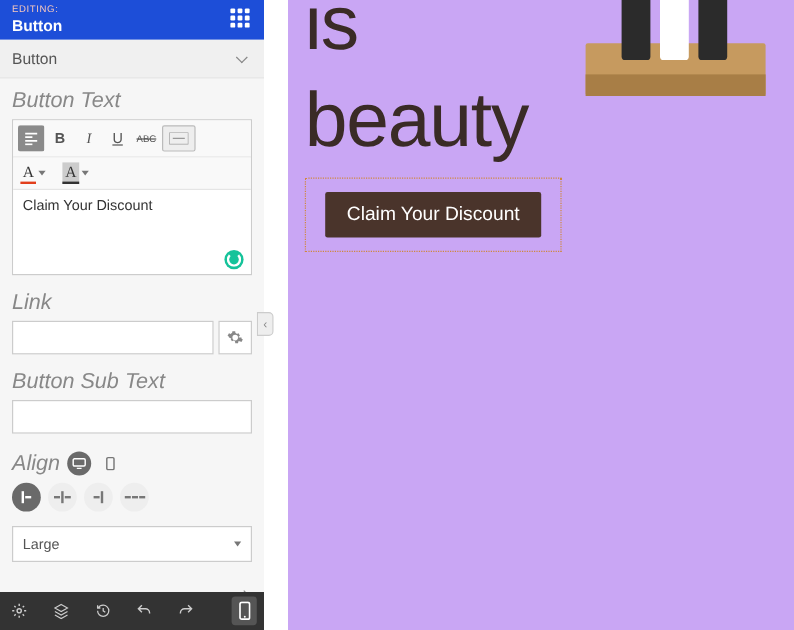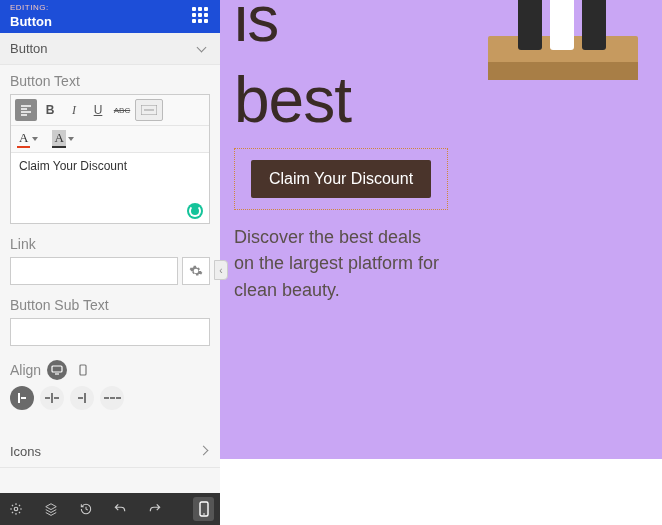--- a/index.html
+++ b/index.html
@@ -13,21 +13,21 @@
   .sb-header .title { font-size:13px; font-weight:600; }
   .sb-header .grid-icon { position:absolute; right:8px; top:7px; width:20px; height:20px; display:grid; grid-template-columns:repeat(3,4px); grid-template-rows:repeat(3,4px); gap:2px; cursor:pointer;}
   .sb-header .grid-icon span{ background:#fff; width:4px; height:4px; border-radius:1px;}
   .sb-body { flex:1; overflow-y:auto; background:#f6f6f6; }
   .acc { display:flex; align-items:center; justify-content:space-between; padding:8px 10px; font-size:13px; color:#555; border-bottom:1px solid #e6e6e6; cursor:pointer;}
   .acc.expanded { background:#f0f0f0; }
   .chev { width:12px; height:12px; }
   .chev::before{content:""; display:block; width:6px; height:6px; border-right:1.5px solid #888; border-bottom:1.5px solid #888; transform:rotate(45deg); margin-top:1px;}
   .chev.right::before{ transform:rotate(-45deg); margin-left:2px;}
   .field-group { padding:8px 10px 4px 10px; }
-  .field-label { font-size:14px; color:#888; margin-bottom:5px; display:block;}
+  .field-label { font-size:18px; color:#888; margin-bottom:5px; display:block;font-style:italic;}
   .rte { border:1px solid #ccc; background:#fff; }
   .rte-toolbar { display:flex; align-items:center; gap:2px; padding:4px 4px; border-bottom:1px solid #e5e5e5; background:#f9f9f9; flex-wrap:wrap;}
   .tb-btn { width:22px; height:22px; display:flex; align-items:center; justify-content:center; border:1px solid transparent; background:transparent; cursor:pointer; font-size:12px; color:#555; border-radius:2px;}
   .tb-btn.active { background:#8a8a8a; color:#fff;}
   .tb-btn.box { border:1px solid #bbb; background:#eee; font-size:9px; width:28px;}
   .rte-toolbar-row2 { display:flex; align-items:center; gap:4px; padding:4px 6px; border-bottom:1px solid #e5e5e5; background:#f9f9f9;}
   .colorbtn{ display:flex; align-items:center; gap:2px; cursor:pointer;}
   .colorbtn .A{ font-family:Georgia,serif; font-size:13px; border-bottom:2px solid #e23f1c; padding:0 2px; color:#333;}
   .colorbtn.bg .A{ background:#ccc; border-bottom:2px solid #333;}
   .dd{ width:0;height:0;border-left:3px solid transparent;border-right:3px solid transparent;border-top:4px solid #777;}
@@ -48,21 +48,21 @@
   .align-choice .bar{width:2px; height:10px; background:currentColor;}
   .align-choice .dash{width:5px; height:2px; background:currentColor;}
   .select{ width:100%; height:30px; border:1px solid #ccc; background:#fff; display:flex; align-items:center; justify-content:space-between; padding:0 8px; font-size:12px; color:#555; cursor:pointer;}
   .sb-footer{ height:32px; background:#333; display:flex; align-items:center; padding:0 6px; gap:14px;}
   .ft-btn{ width:24px; height:24px; display:flex; align-items:center; justify-content:center; color:#ccc; cursor:pointer; border-radius:3px;}
   .ft-btn.active{ background:#555; color:#fff;}
   .ft-spacer{ flex:1;}
   .handle{ position:absolute; right:-8px; top:260px; width:14px; height:20px; background:#eee; border:1px solid #ccc; border-radius:0 4px 4px 0; display:flex; align-items:center; justify-content:center; font-size:10px; color:#888; cursor:pointer; z-index:5;}
 
   
-  .canvas{ flex:1; height:459px; background:#c9a6f4; position:relative; padding:0 0 0 14px;}
+  .canvas{ flex:1; height:525px; background:#c9a6f4; position:relative; padding:0 0 0 14px;margin-left:20px;}
   .hero{ font-family: Georgia, "Times New Roman", serif; font-size:64px; line-height:1.05; color:#3a2b26; font-weight:400; letter-spacing:-1px;}
   .hero .l1{ font-size:64px; position:relative; top:-14px;}
   .hero .l2,.hero .l3{ font-size:64px;}
   .cta-wrap{ margin-top:14px; border:1px dotted #d0883c; padding:11px 16px; display:inline-block;}
   .cta{ background:#4a342b; color:#fff; font-size:16px; padding:10px 18px; border:none; border-radius:2px; cursor:pointer;}
   .subtext{ margin-top:14px; color:#5a504a; font-size:18px; line-height:1.45; max-width:210px;}
   .productbox{ position:absolute; right:4px; top:-4px; width:190px; height:84px;}
   .box-base{ position:absolute; bottom:0; left:20px; width:150px; height:44px; background:#c69a5f; border-radius:2px;}
   .box-front{ position:absolute; bottom:0; left:20px; width:150px; height:18px; background:#a87e46;}
   .bottle{ position:absolute; bottom:30px; width:24px; height:54px; border-radius:3px;}
@@ -182,20 +182,24 @@
           </button>
         <button class="align-choice">
             <span class="dash"></span>
             <span class="dash" style="margin:0 1px"></span>
             <span class="dash"></span>
           </button>
       </div>
     </div>
 
     <div class="field-group">
+      <div class="select">
+        <span>Large</span>
+        <span class="dd"></span>
+      </div>
     </div>
 
     <div style="height:10px"></div>
     <div class="acc">
       <span>Icons</span>
       <span class="chev right"></span>
     </div>
   </div>
 
   <div class="sb-footer">
@@ -242,21 +246,20 @@
   <div class="productbox">
     <div class="box-base"></div>
     <div class="bottle b1"></div>
     <div class="bottle b2"></div>
     <div class="bottle b3"></div>
     <div class="box-front"></div>
   </div>
 
   <div class="hero">
     <div class="l1">is</div>
-    <div class="l2">best</div>
+    <div class="l2">beauty</div>
   </div>
 
   <div class="cta-wrap">
     <button class="cta">Claim Your Discount</button>
   </div>
 
-  <div class="subtext">Discover the best deals on the largest platform for clean beauty.</div>
 </div>
 
 </body></html>

